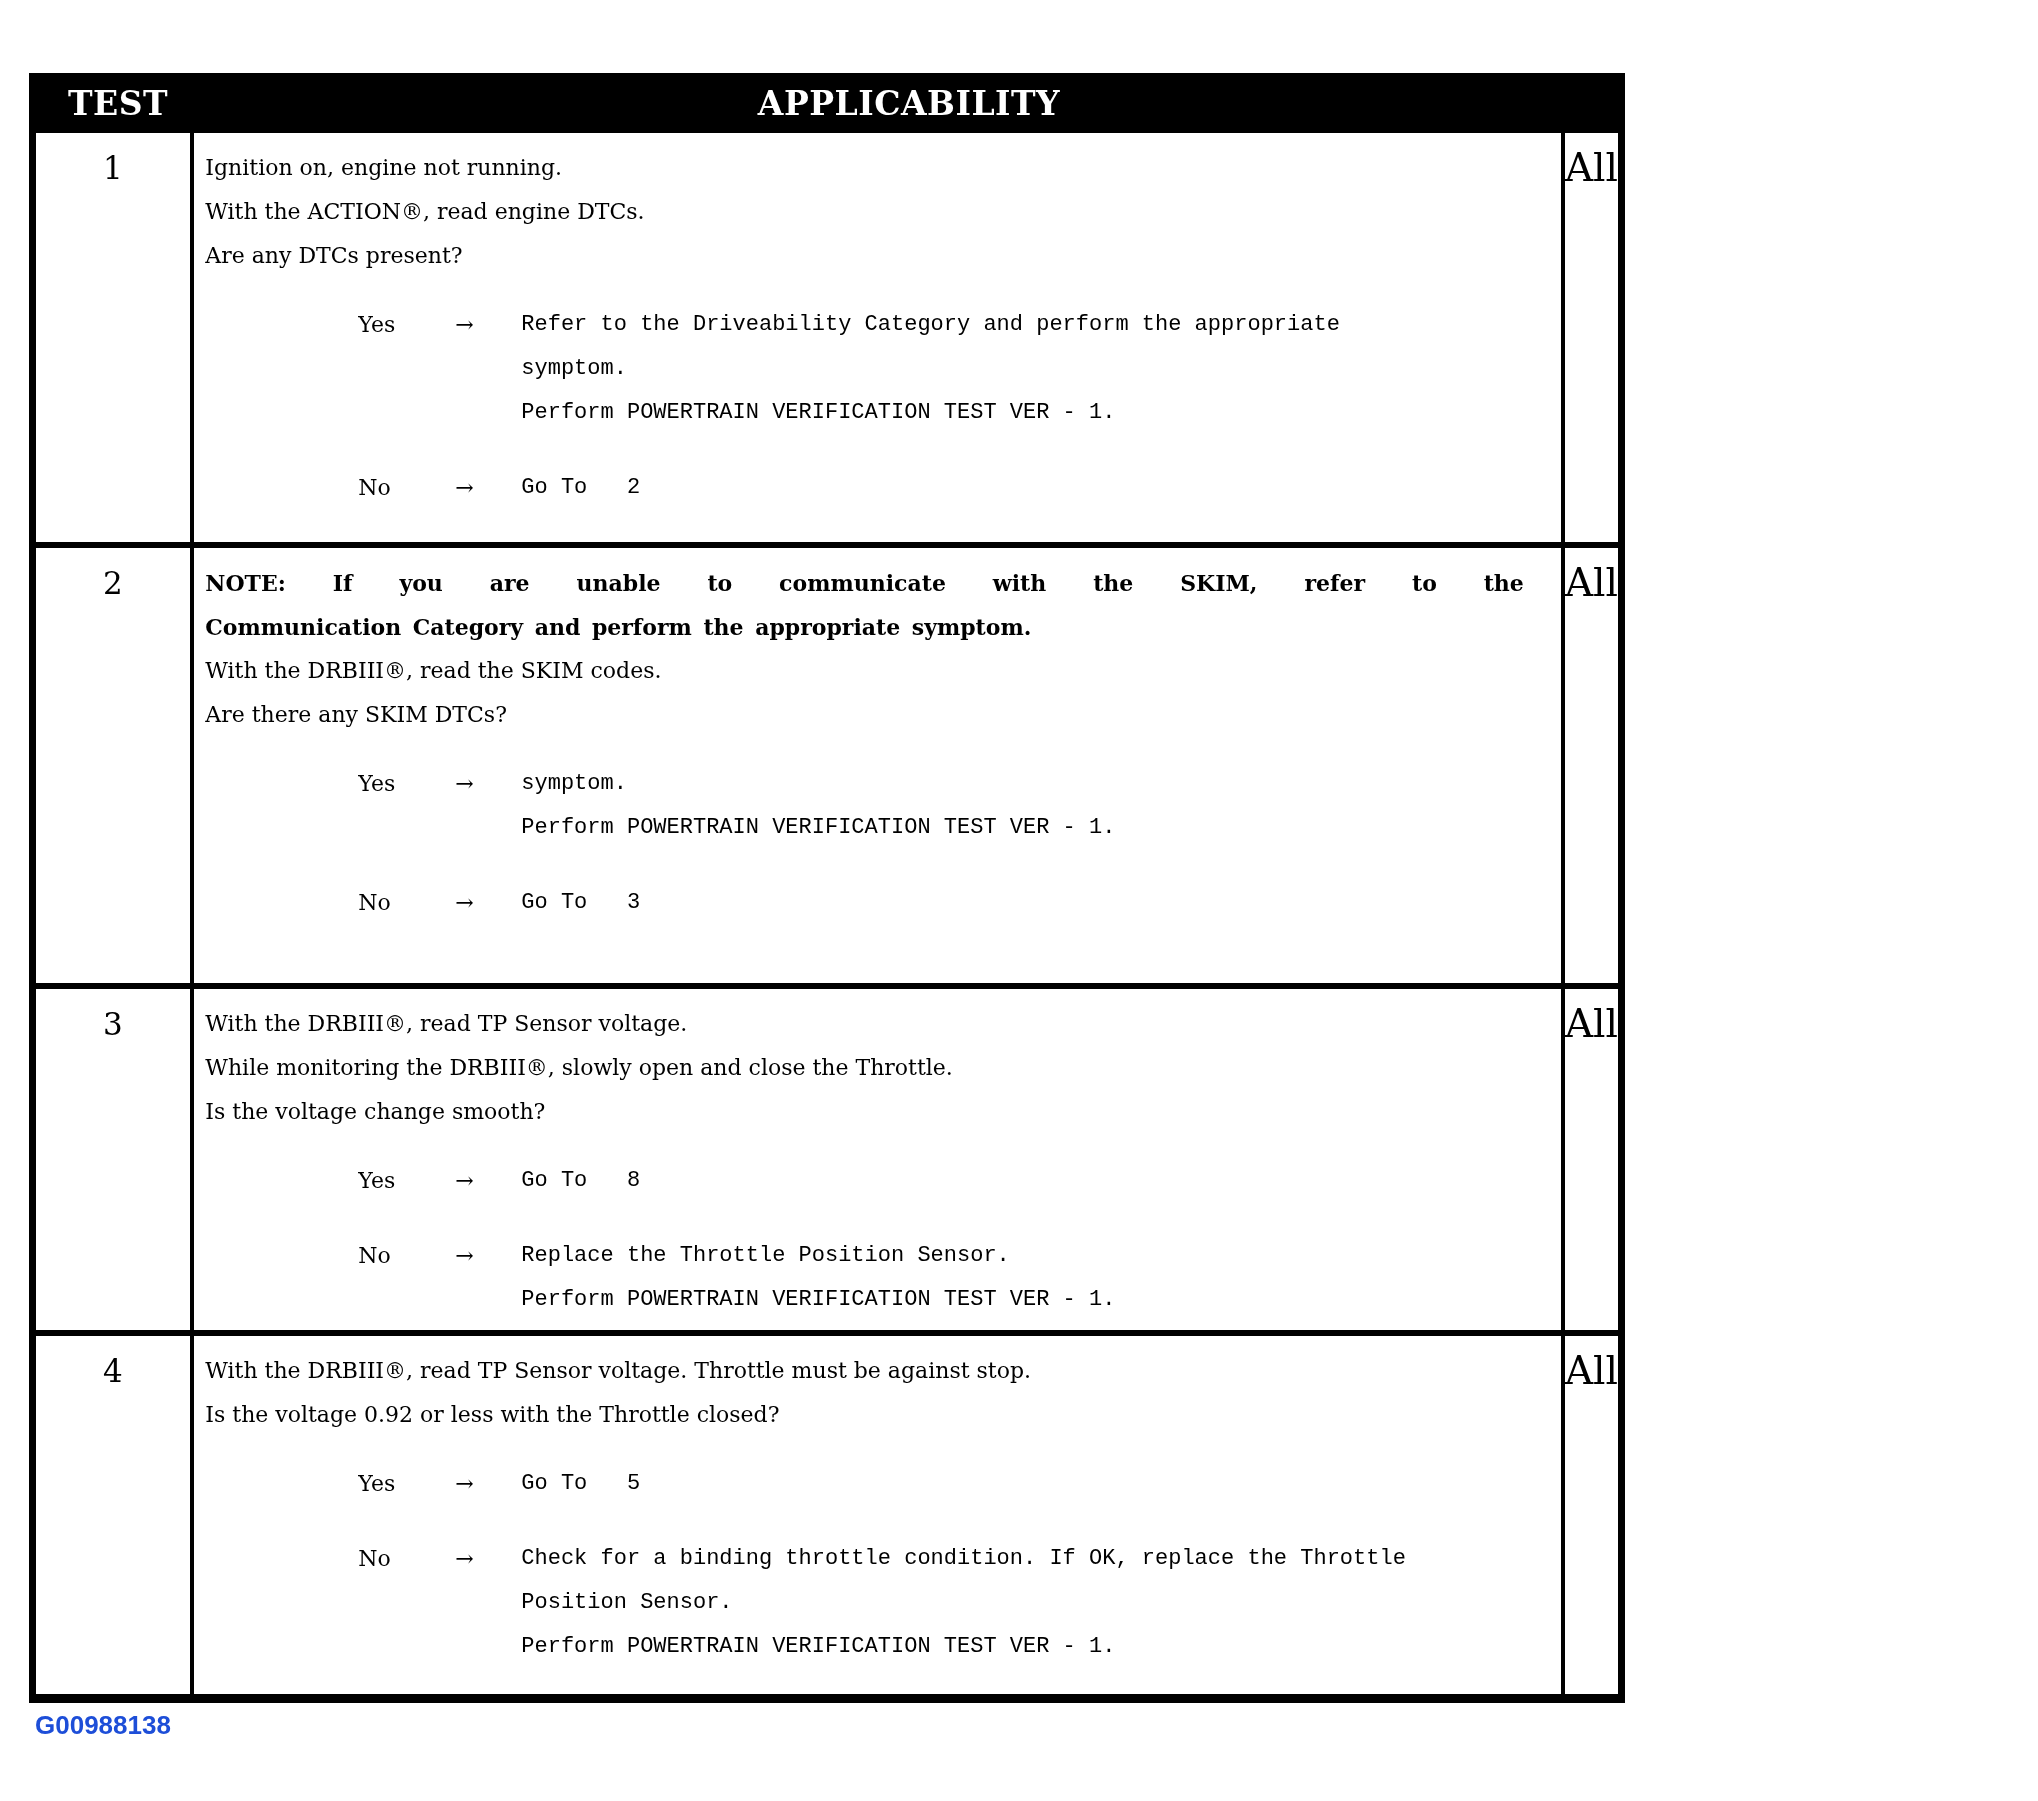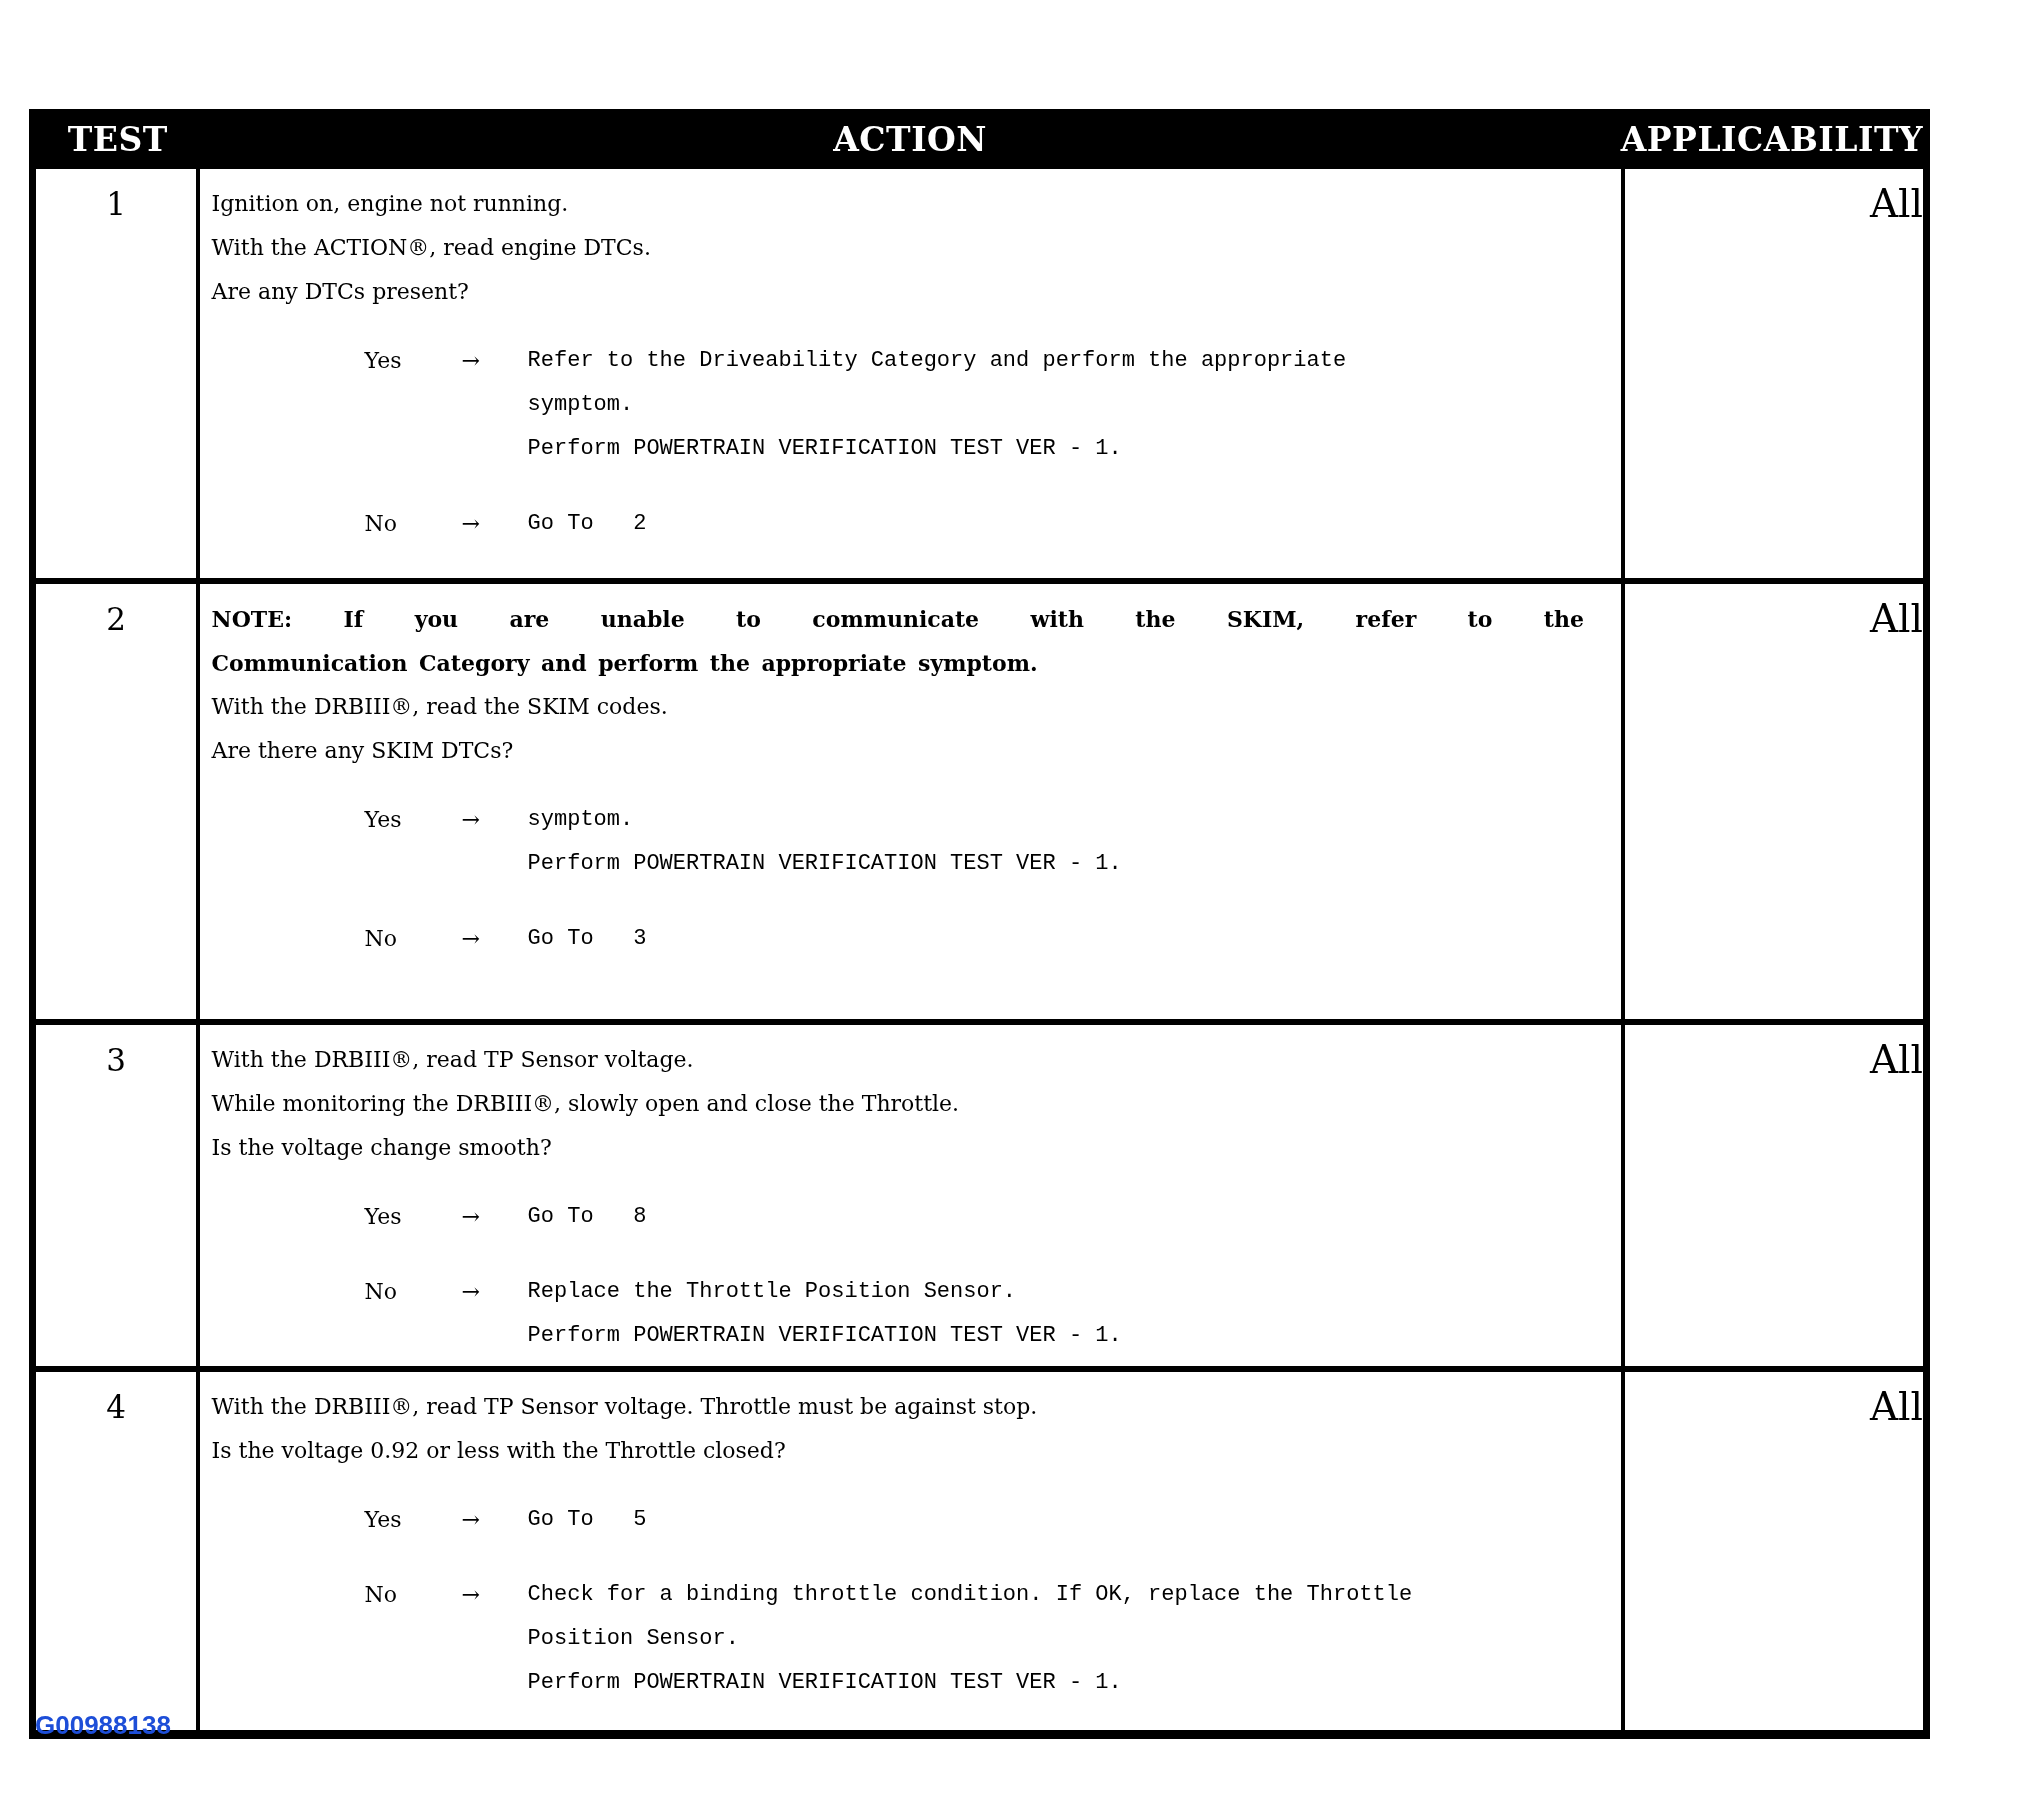--- a/index.html
+++ b/index.html
@@ -7,28 +7,27 @@
   body {
     width: 2039px; height: 1801px;
     position: relative;
     font-family: "DejaVu Serif", serif;
     color: #000;
     -webkit-font-smoothing: antialiased;
   }
   .doc-table {
     position: absolute;
     left: 29px; top: 73px;
-    width: 1901px; height: 1630px;
+    width: 1596px; height: 1630px;
     border-left: 7.8px solid #000;
     border-right: 7.8px solid #000;
     border-bottom: 9.7px solid #000;
     display: flex;
     flex-direction: column;
     background: #fff;
-    margin-top: 36px;
   }
   .thead {
     height: 60px;
     flex: 0 0 60px;
     background: #000;
     color: #fff;
     display: flex;
     align-items: center;
     font-weight: bold;
     font-size: 33px;
@@ -88,21 +87,20 @@
     color: #1d4ed8;
   }
 </style>
 </head>
 <body>
 
 <div class="doc-table">
 
   <div class="thead">
     <span class="h-test">TEST</span>
-    <span class="h-action">ACTION</span>
     <span class="h-appl">APPLICABILITY</span>
   </div>
 
   <div class="trow trow-1">
     <div class="c-test">1</div>
     <div class="c-action">
       <div class="q">Ignition on, engine not running.</div>
       <div class="q">With the ACTION®, read engine DTCs.</div>
       <div class="q">Are any DTCs present?</div>
       <div class="branch">

